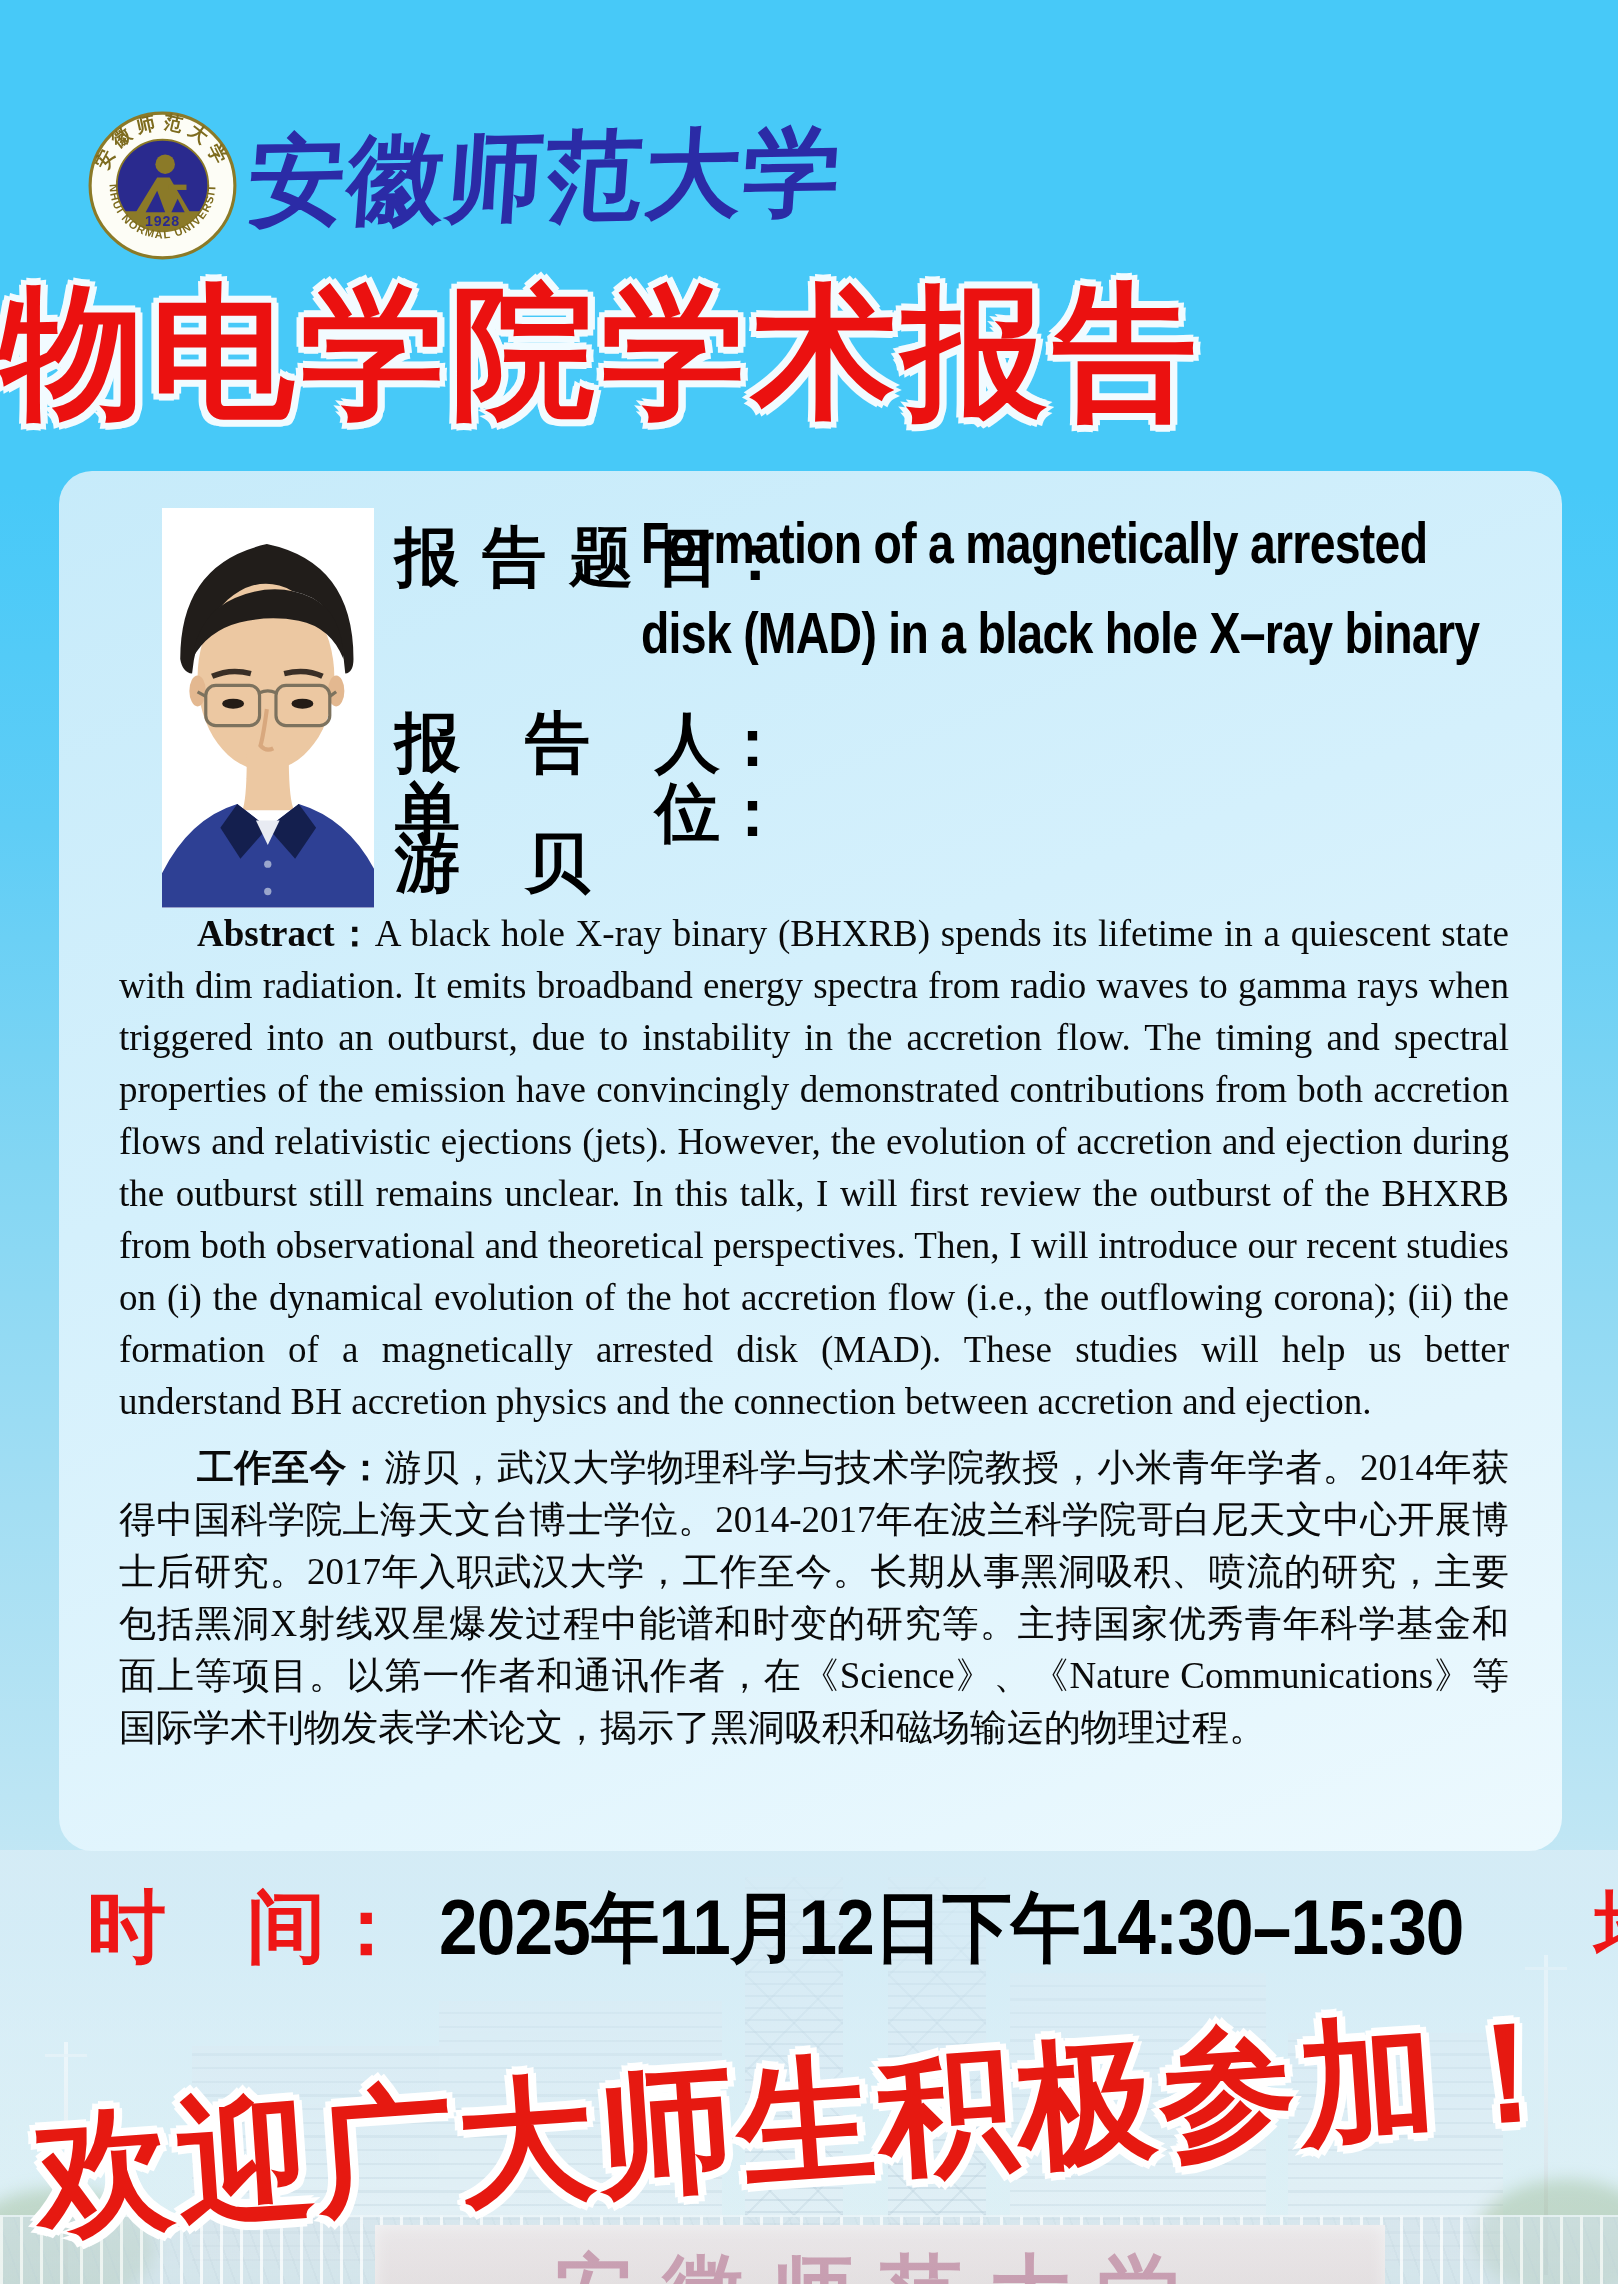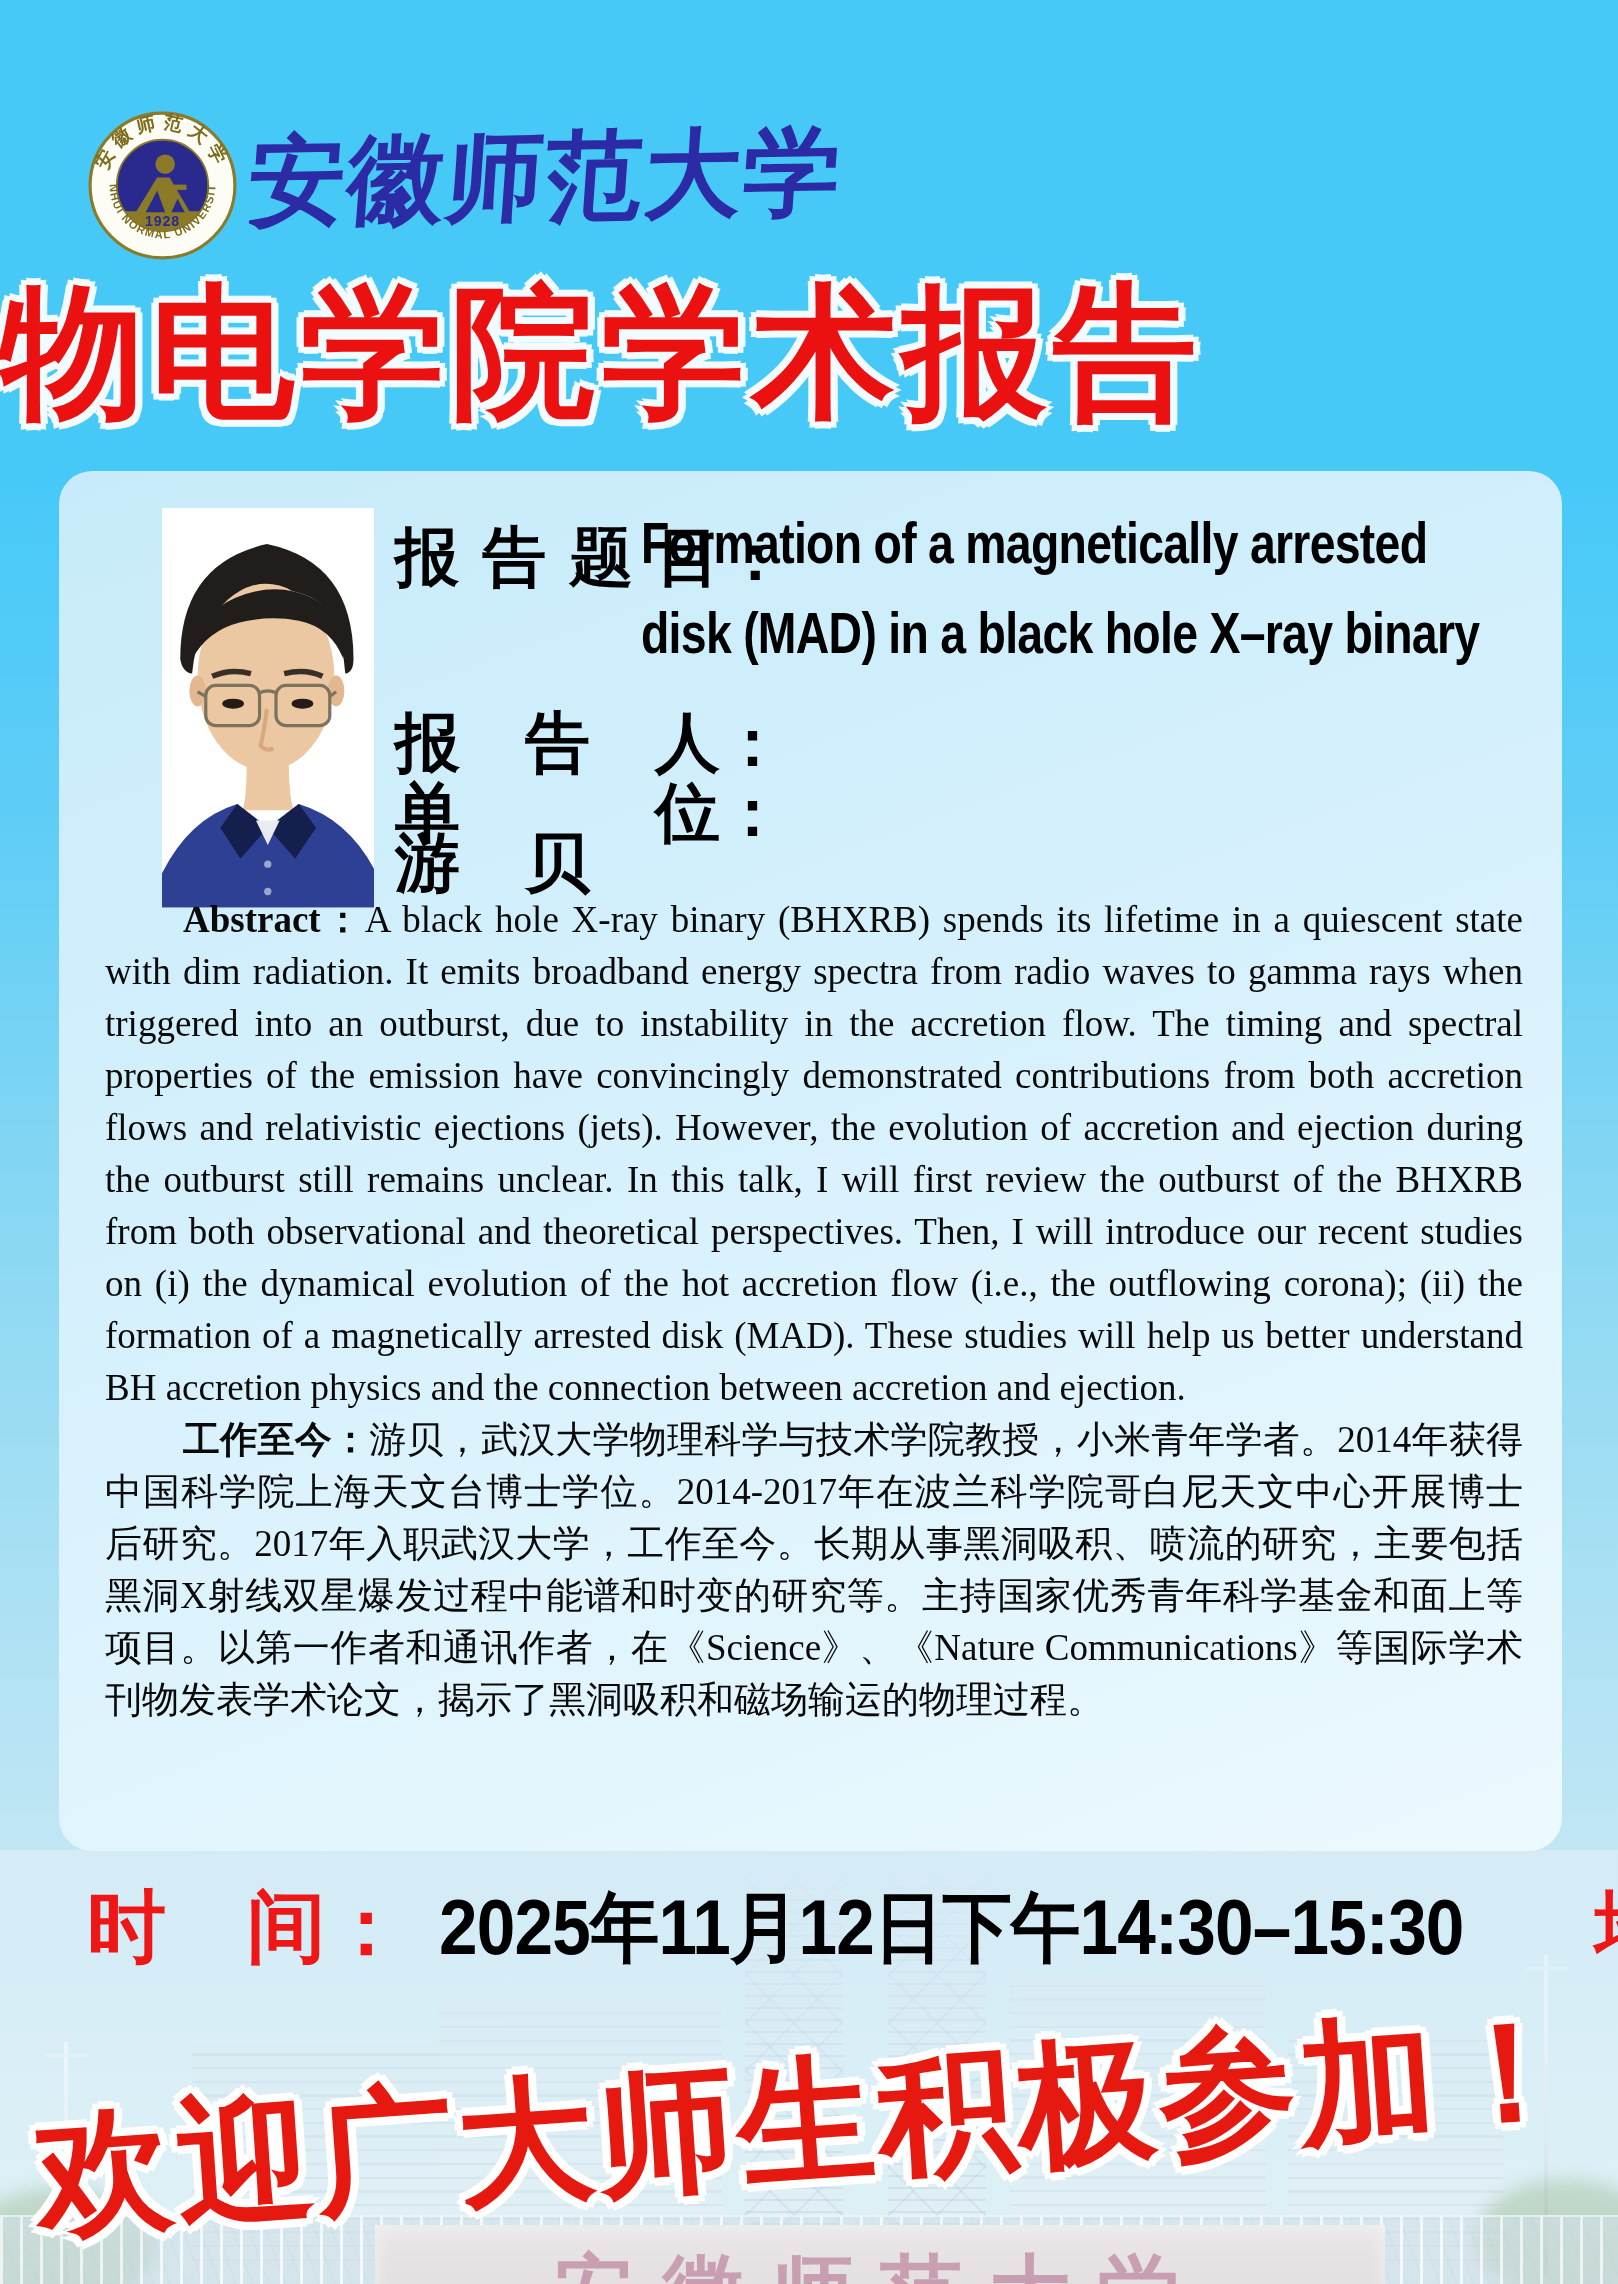--- a/index.html
+++ b/index.html
@@ -51,21 +51,21 @@
   .photo{position:absolute;left:103px;top:37px;width:212px;height:400px;background:#fff;overflow:hidden;}
   .t-label{position:absolute;left:336px;top:43px;font-size:64px;font-weight:900;color:#000;white-space:nowrap;letter-spacing:2.7px;}
   .t-en{position:absolute;left:582px;top:26.5px;width:1169px;font-size:58px;font-weight:800;color:#000;
       line-height:90px;transform:scaleX(.80);transform-origin:left top;white-space:nowrap;
       font-stretch:condensed;letter-spacing:-0.9px;}
   .row{position:absolute;left:336px;font-size:65px;font-weight:900;color:#000;white-space:nowrap;display:flex;gap:32px;}
   .row.speaker{top:228px;flex-direction:column;}
   .row.affil{top:298px;}
   .textblock{position:absolute;left:46px;top:423px;width:1418px;color:#0a0a0a;
       font-family:"Liberation Serif", serif;font-size:37px;line-height:52px;text-align:justify;}
-  .textblock p{margin:0;text-indent:78px;}
+  .textblock p{margin:14px;text-indent:78px;}
   .textblock .lbl{font-weight:700;}
   .textblock .bio-p{font-family:"Liberation Serif", serif;}
 
   
   .sched{position:absolute;left:87px;top:1875px;z-index:3;display:flex;flex-direction:row;gap:18px;}
   .srow{display:flex;align-items:baseline;gap:32px;white-space:nowrap;}
   .slabel{font-size:79px;font-weight:900;color:#ee1616;letter-spacing:0.9px;}
   .sval{font-size:77px;font-weight:800;color:#000;transform:scaleX(.9);transform-origin:left bottom;letter-spacing:-0.9px;}
 
   

